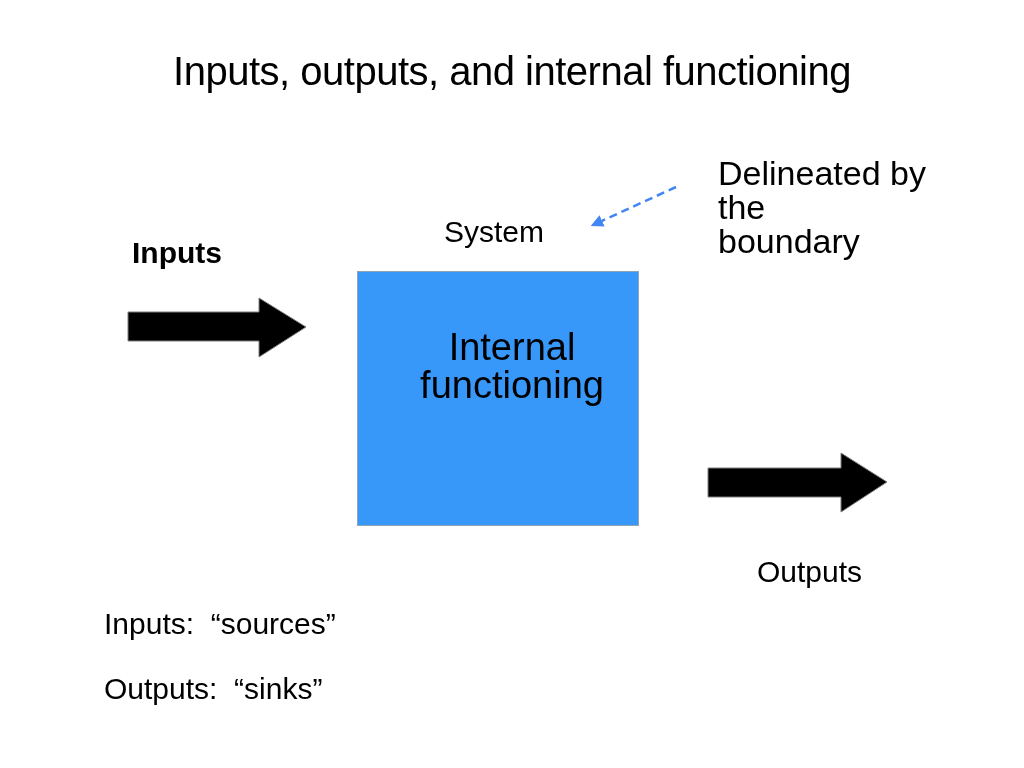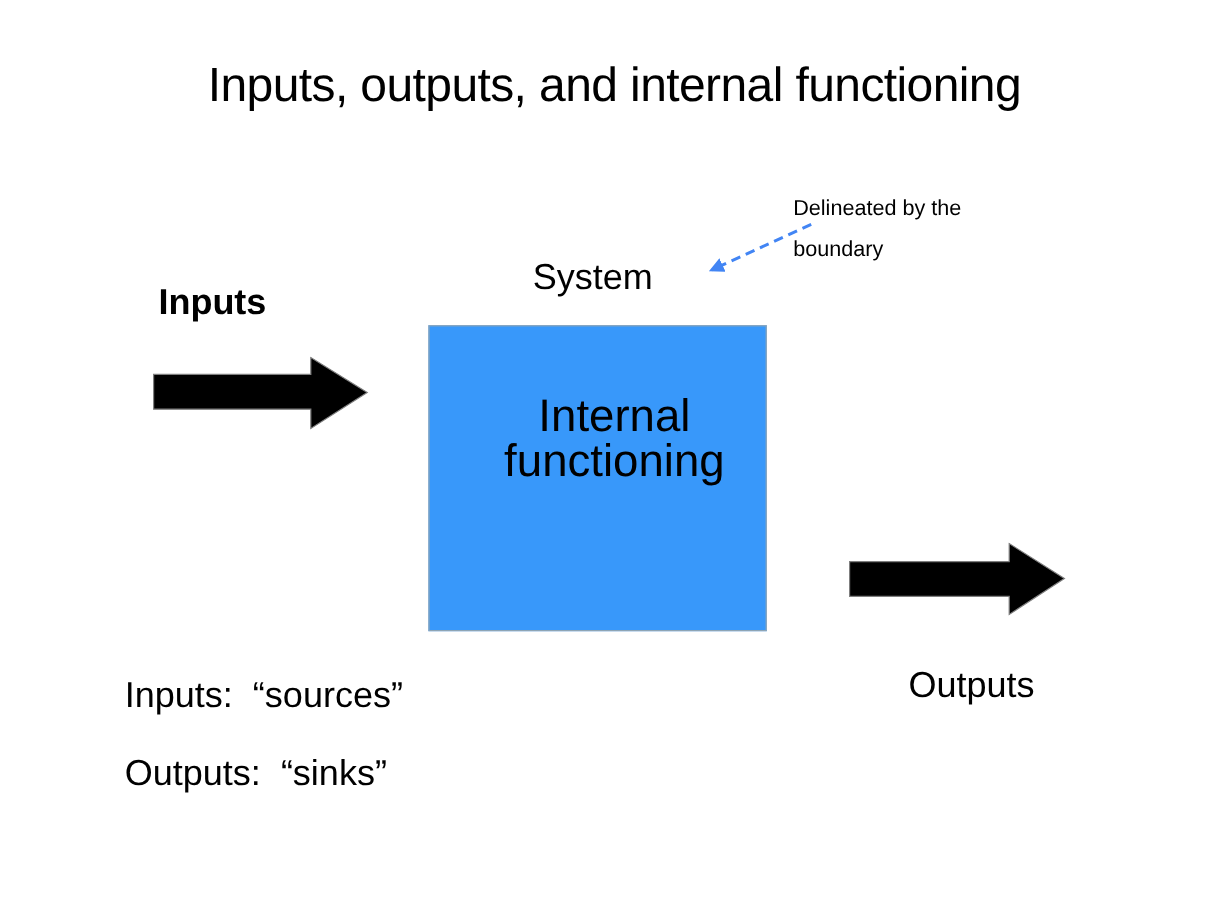--- a/index.html
+++ b/index.html
@@ -23,24 +23,24 @@
     width: 1024px;
     margin: 0;
     text-align: center;
     font-size: 40px;
     font-weight: normal;
     line-height: 1.2;
     letter-spacing: -0.5px;
   }
   .boundary-note {
     position: absolute;
-    left: 661px;
+    left: 718px;
     top: 156px;
     width: 260px;
-    font-size: 18px;
+    font-size: 34px;
     line-height: 34px;
     white-space: pre-line;
   }
   .dashed-arrow-svg {
     position: absolute;
     left: 582px;
     top: 180px;
   }
   .label {
     position: absolute;
@@ -71,20 +71,21 @@
     white-space: pre-line;
   }
   .arrow-svg { position: absolute; }
   .input-arrow-svg  { left: 127px; top: 297px; }
   .output-arrow-svg { left: 707px; top: 452px; }
   .note {
     position: absolute;
     font-size: 30px;
     line-height: 38px;
     white-space: pre;
+    margin-top: 44px;
   }
   .note-inputs  { left: 104px; top: 561px; }
   .note-outputs { left: 104px; top: 626px; }
 </style>
 </head>
 <body>
 
 <div class="slide" style="background-color: rgb(255, 255, 255); color: rgb(0, 0, 0);">
 
   <h1 class="slide-title">Inputs, outputs, and internal functioning</h1>

